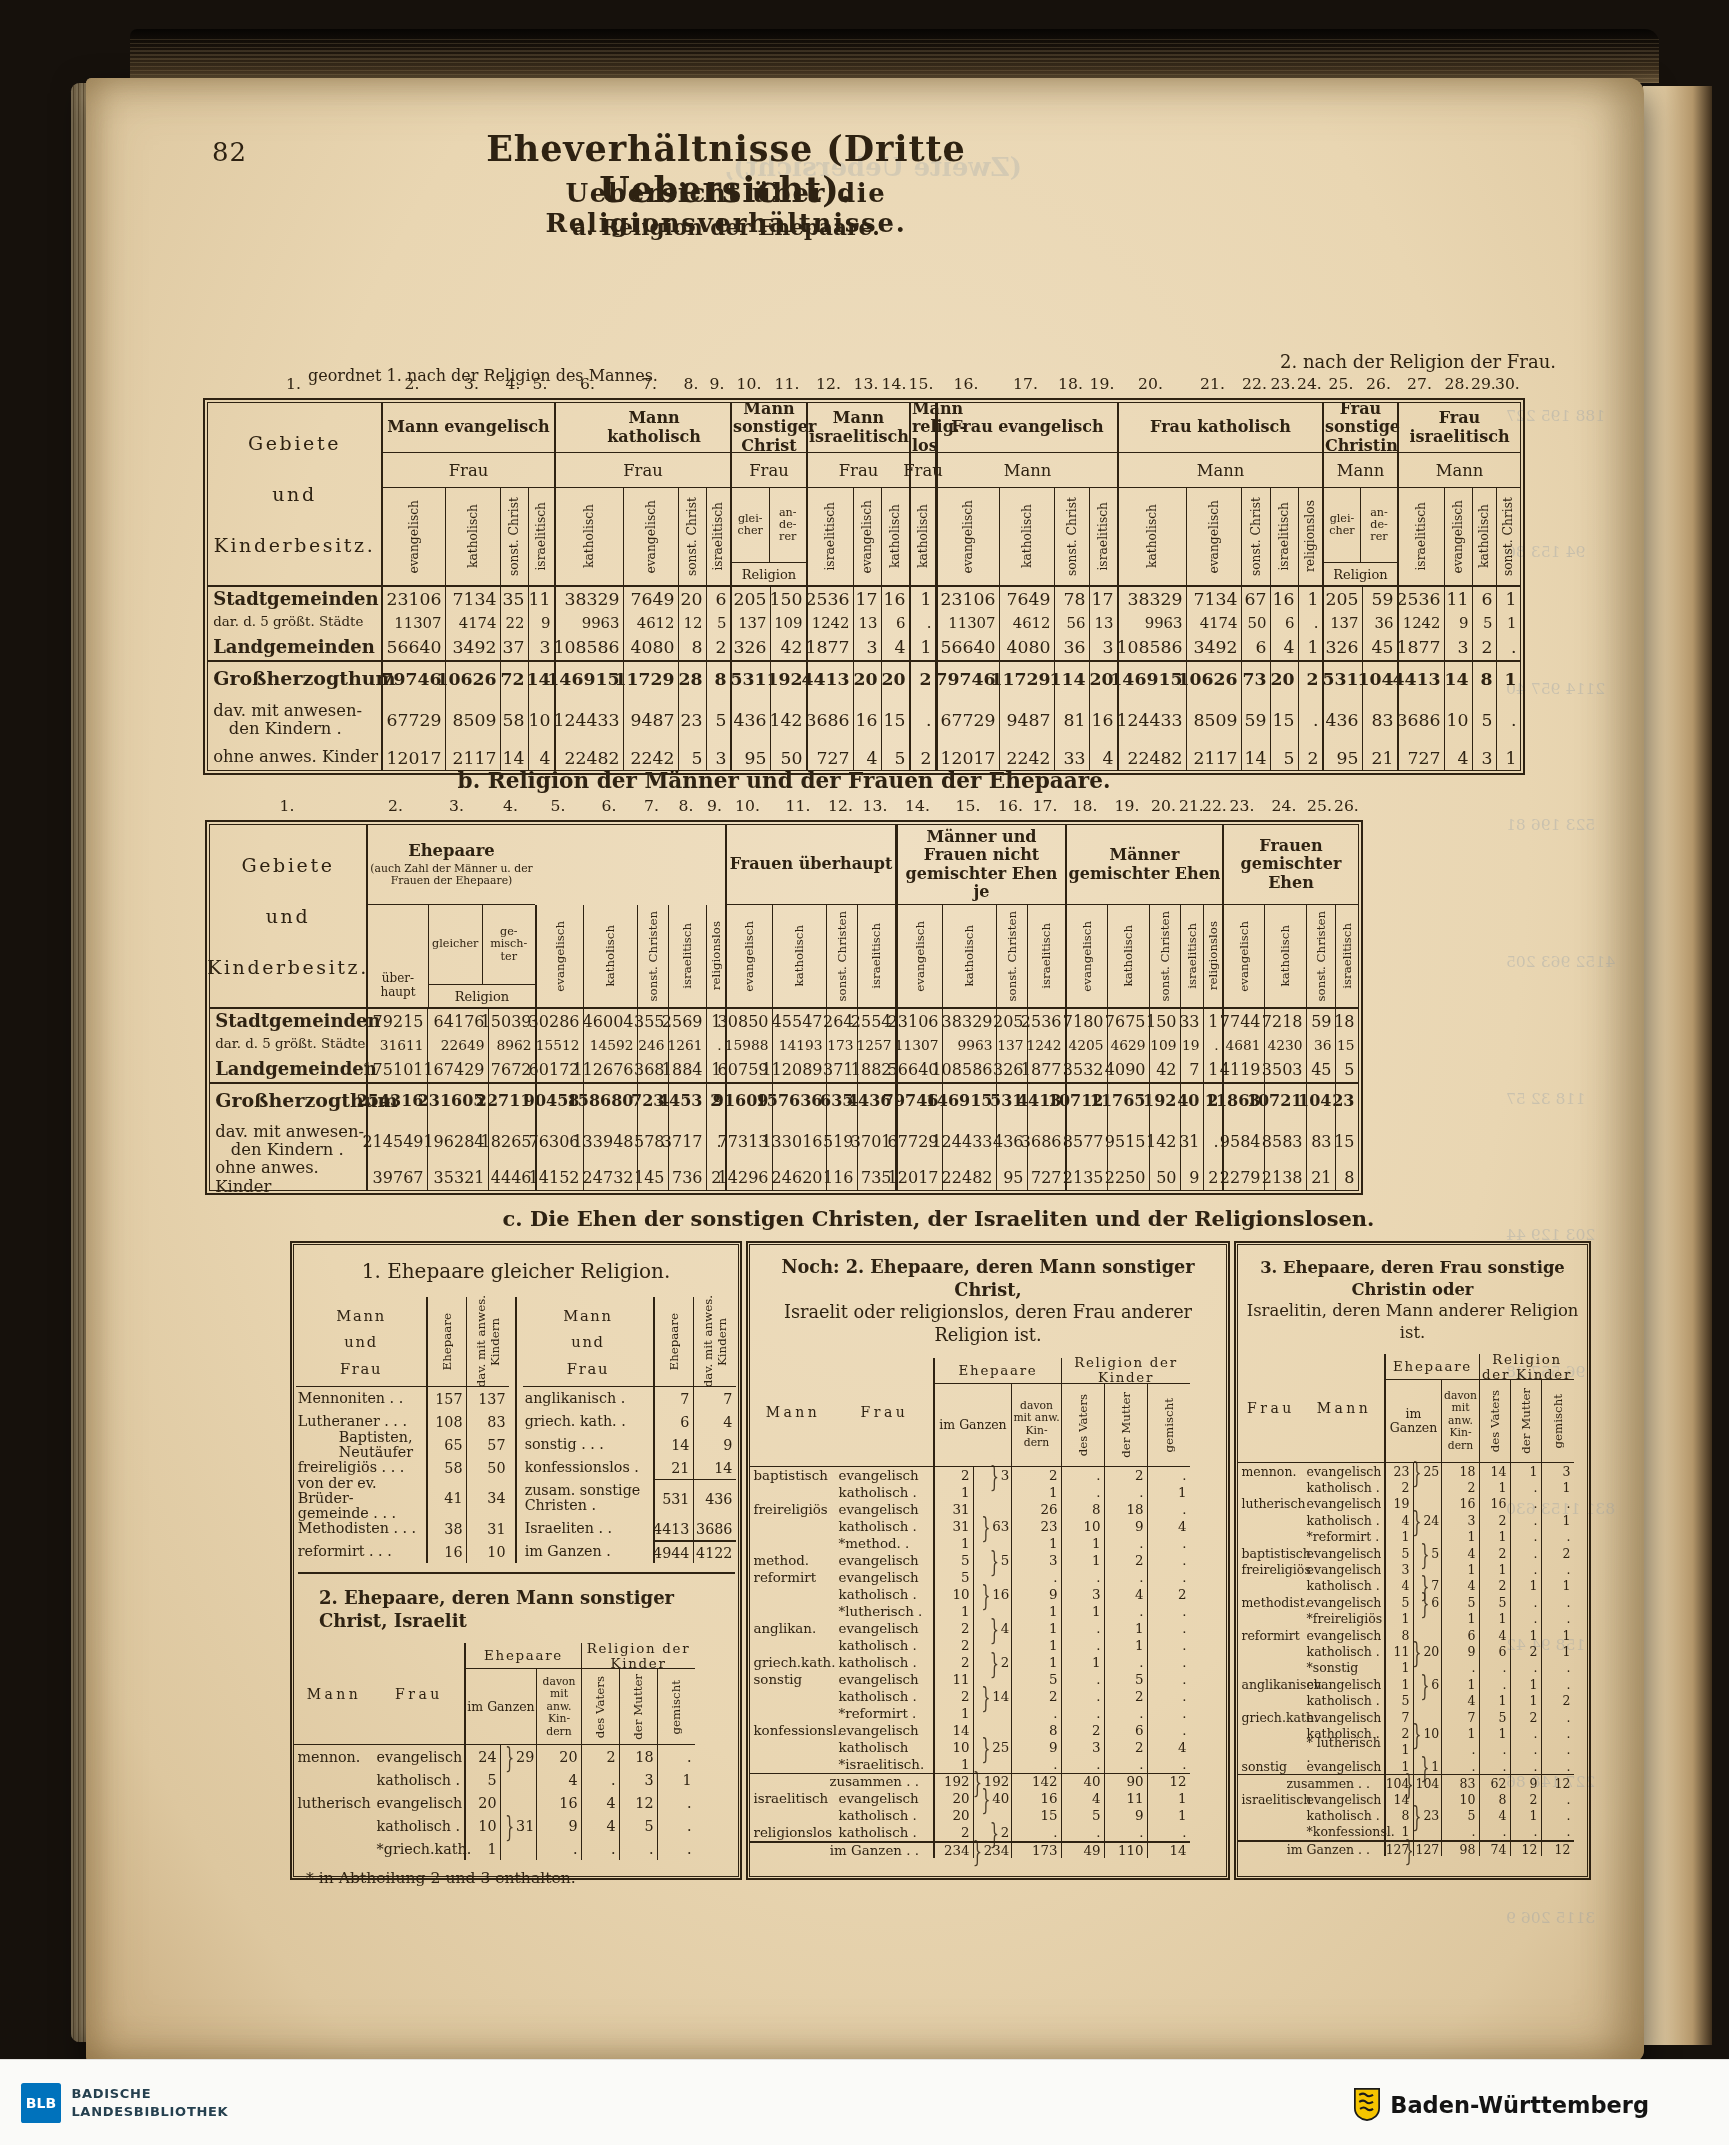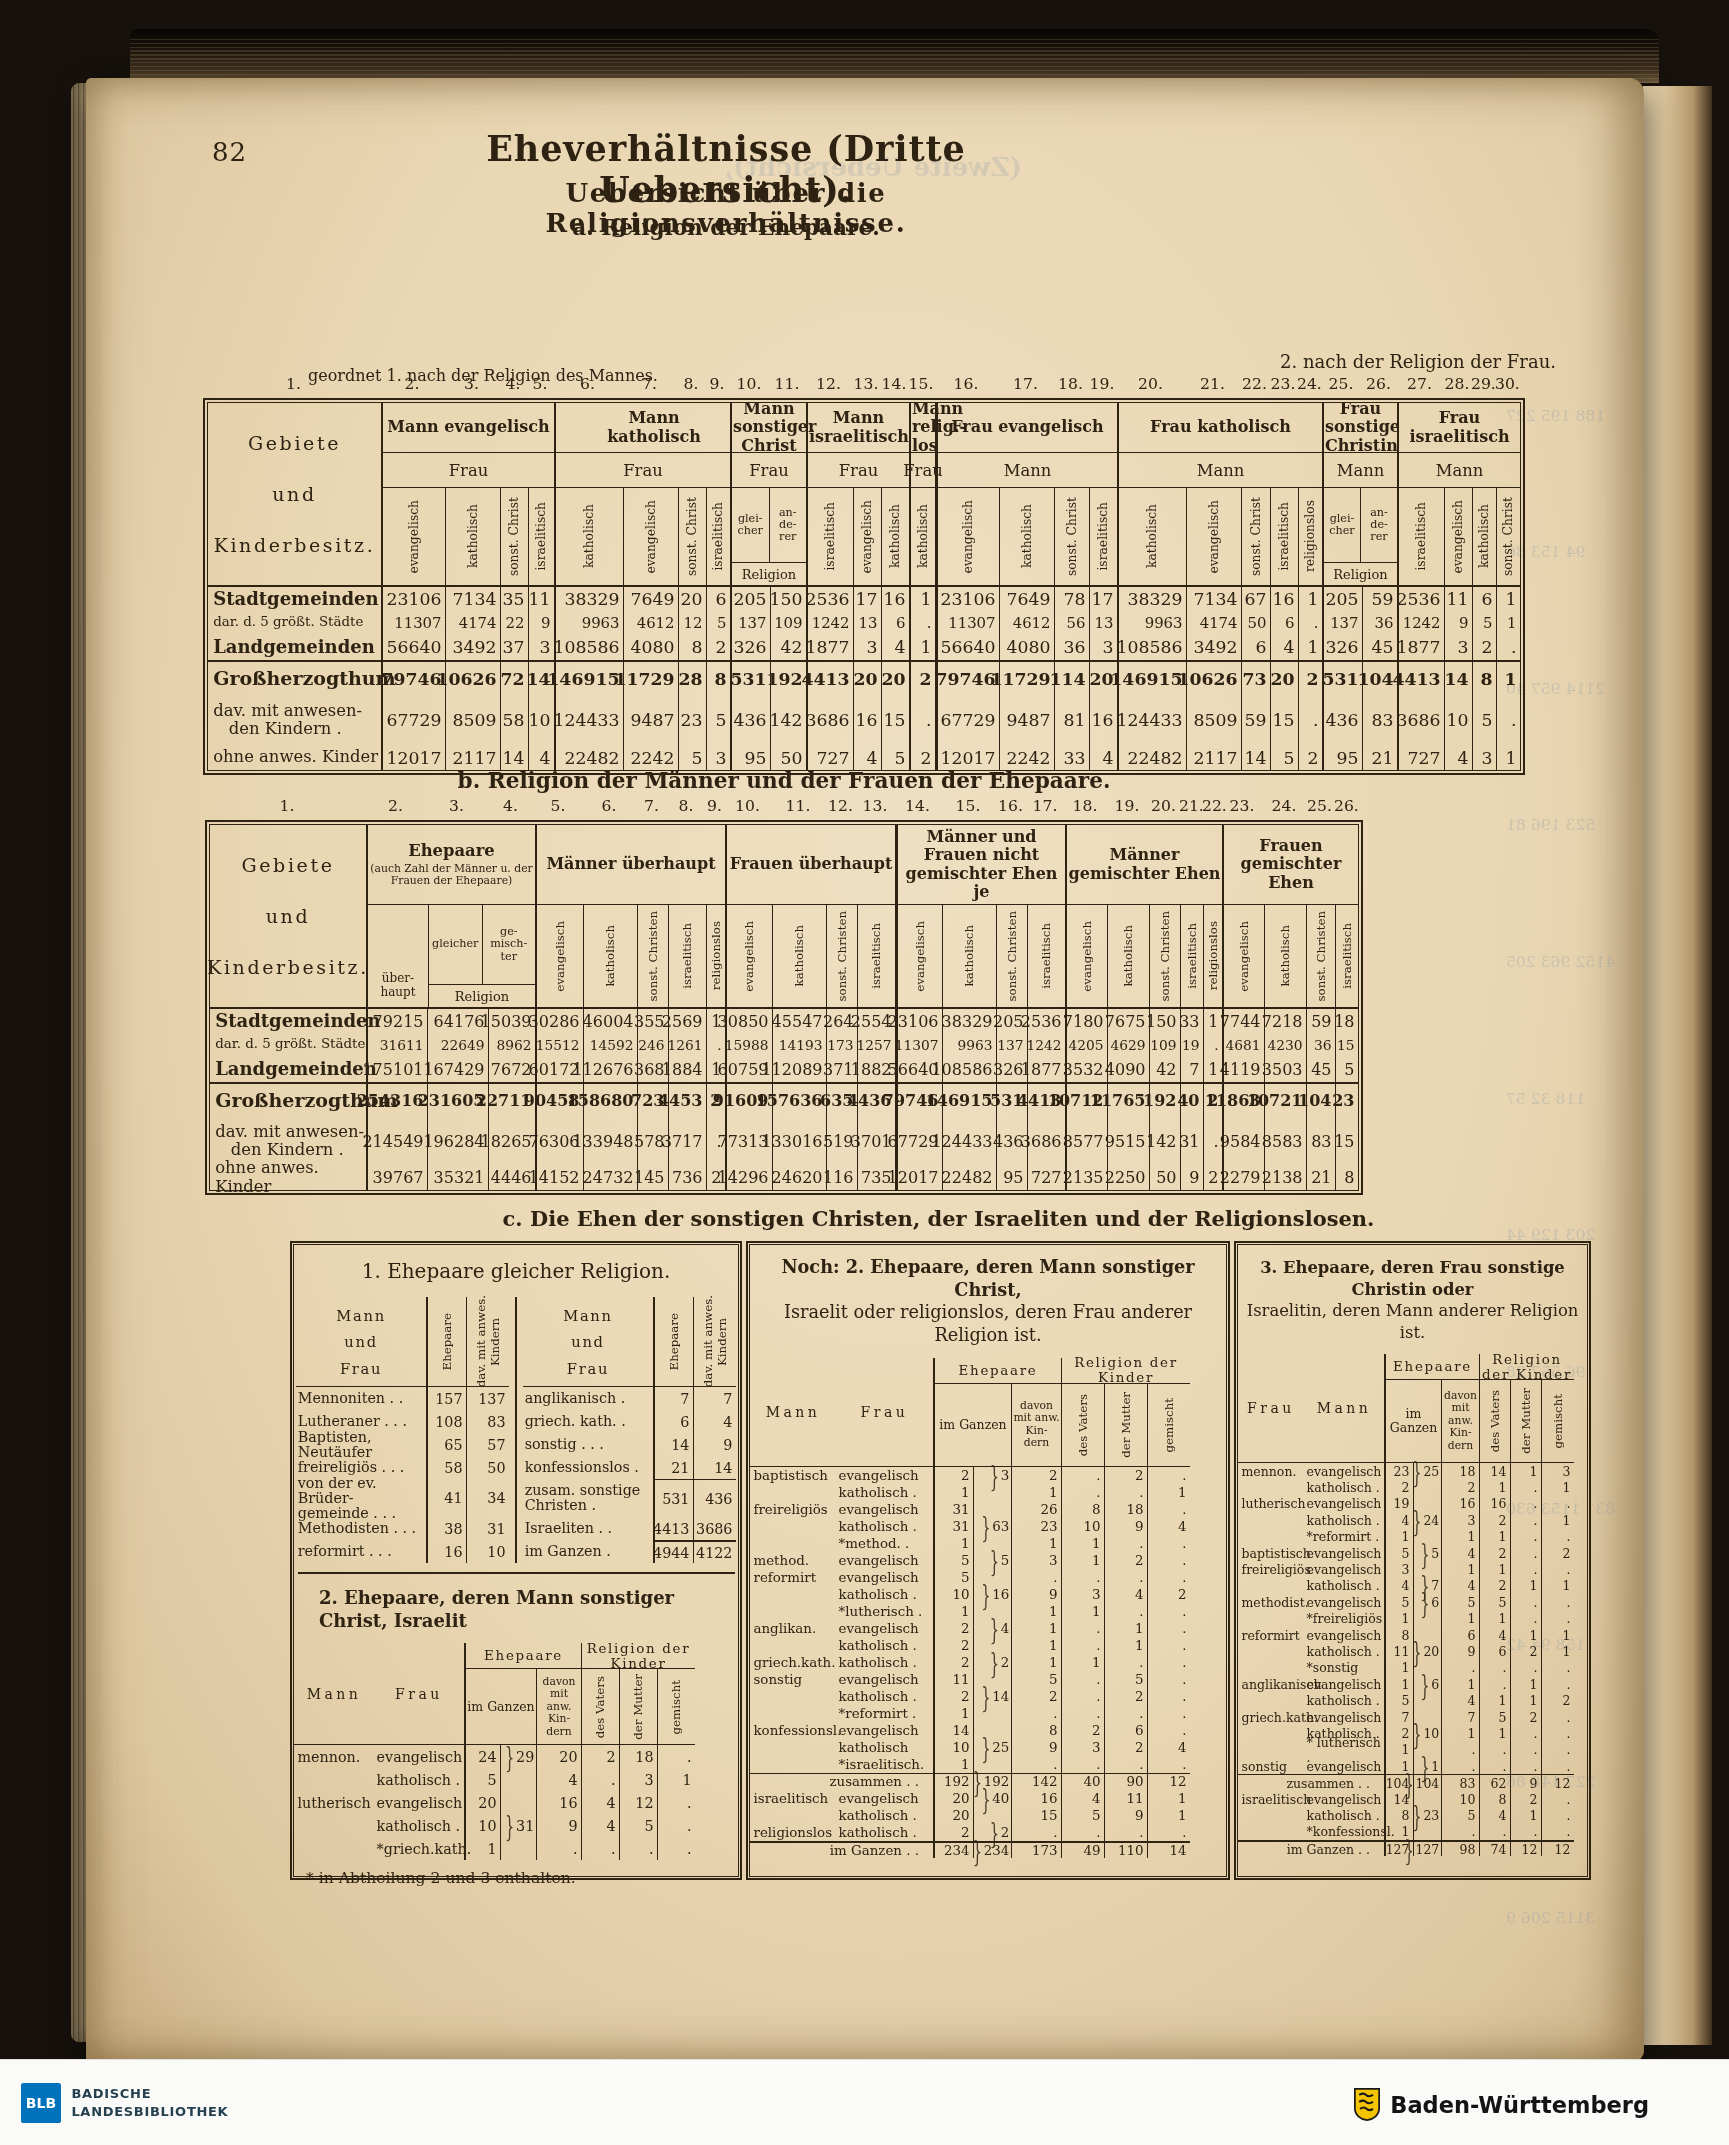--- a/index.html
+++ b/index.html
@@ -565,21 +565,20 @@
           <div class="bRight">
             <div class="spectop">
               <div class="specc">gleicher</div>
               <div class="specc">ge-
 misch-
 ter</div>
             </div>
             <div class="specbot">Religion</div>
           </div>
         </div>
-        <div class="ghead" style="grid-area: 1 / 5 / span 1 / span 5; border-left-width: 2.2px;">Männer überhaupt</div>
         <div class="vcell" style="grid-area: 2 / 5 / span 1 / span 1; border-left-width: 2.2px;">
           <div class="vt">evangelisch</div>
         </div>
         <div class="vcell" style="grid-area: 2 / 6 / span 1 / span 1; border-left-width: 0.9px;">
           <div class="vt">katholisch</div>
         </div>
         <div class="vcell" style="grid-area: 2 / 7 / span 1 / span 1; border-left-width: 0.9px;">
           <div class="vt">sonst. Christen</div>
         </div>
         <div class="vcell" style="grid-area: 2 / 8 / span 1 / span 1; border-left-width: 0.9px;">
@@ -836,21 +835,21 @@
           <div class="s1lab" style="grid-area: 2 / 1 / span 1 / span 1;">
             <div>Mennoniten .  .</div>
           </div>
           <div class="cv" style="display: flex; grid-area: 2 / 2 / span 1 / span 1; border-left-width: 2.2px;">157</div>
           <div class="cv" style="display: flex; grid-area: 2 / 3 / span 1 / span 1; border-left-width: 0.9px;">137</div>
           <div class="s1lab" style="grid-area: 3 / 1 / span 1 / span 1;">
             <div>Lutheraner .  .  .</div>
           </div>
           <div class="cv" style="display: flex; grid-area: 3 / 2 / span 1 / span 1; border-left-width: 2.2px;">108</div>
           <div class="cv" style="display: flex; grid-area: 3 / 3 / span 1 / span 1; border-left-width: 0.9px;">83</div>
-          <div class="s1lab" style="grid-area: 4 / 1 / span 1 / span 1;">
+          <div class="s1lab" style="grid-area: 4 / 1 / span 1 / span 1; margin-left: 41px;">
             <div>Baptisten, Neutäufer</div>
           </div>
           <div class="cv" style="display: flex; grid-area: 4 / 2 / span 1 / span 1; border-left-width: 2.2px;">65</div>
           <div class="cv" style="display: flex; grid-area: 4 / 3 / span 1 / span 1; border-left-width: 0.9px;">57</div>
           <div class="s1lab" style="grid-area: 5 / 1 / span 1 / span 1;">
             <div>freireligiös .  .  .</div>
           </div>
           <div class="cv" style="display: flex; grid-area: 5 / 2 / span 1 / span 1; border-left-width: 2.2px;">58</div>
           <div class="cv" style="display: flex; grid-area: 5 / 3 / span 1 / span 1; border-left-width: 0.9px;">50</div>
           <div class="s1lab" style="grid-area: 6 / 1 / span 1 / span 1;">

